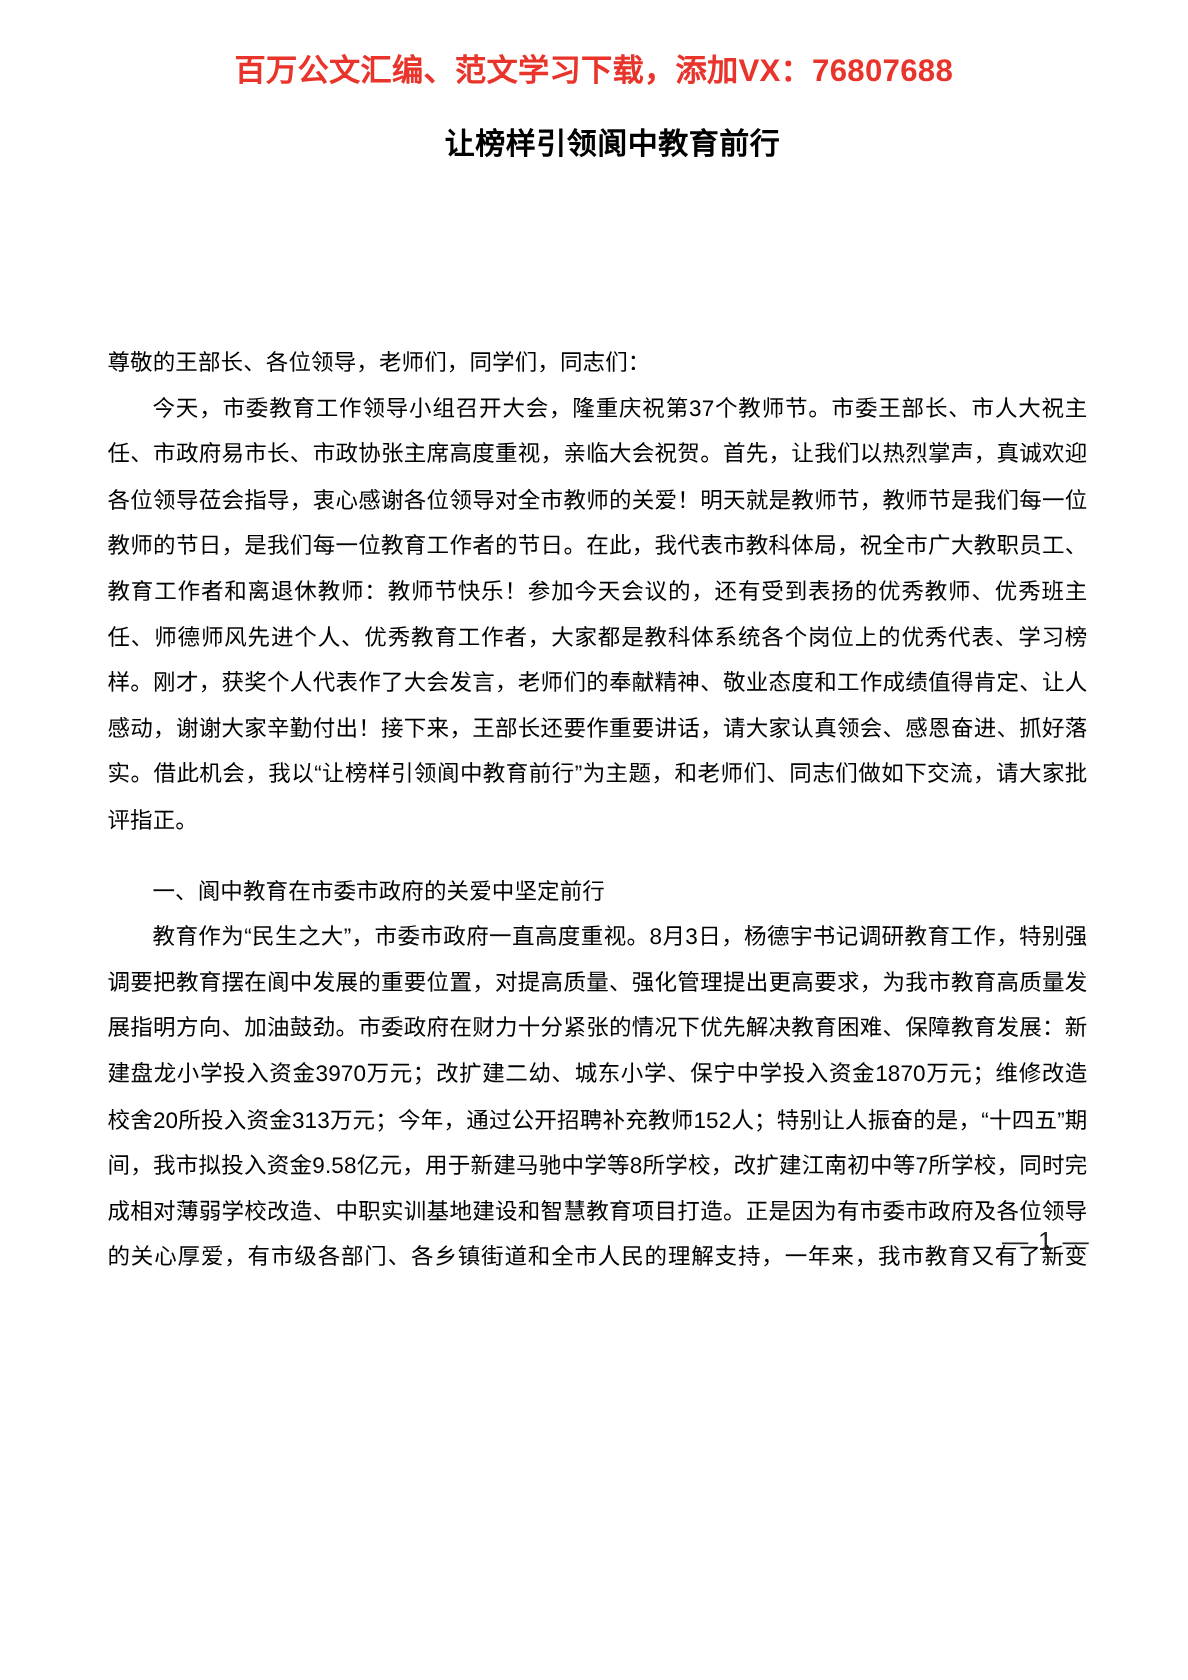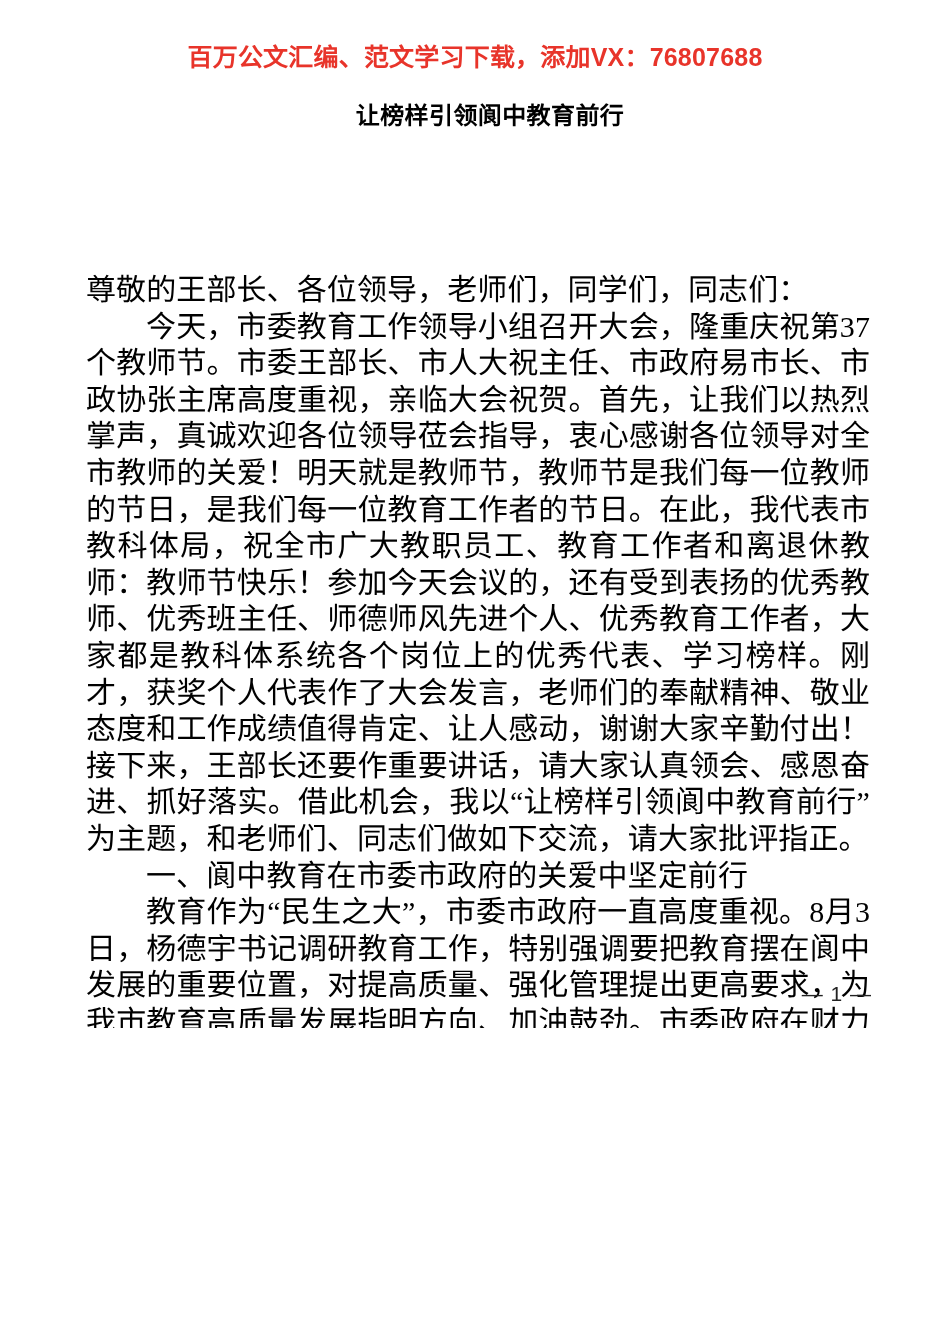--- a/index.html
+++ b/index.html
@@ -54,36 +54,36 @@
 
   
   .body-block {
     position: absolute;
     top: 272px;
     left: 86px;
     width: 784px;
   }
   .para {
     margin: 0;
-    font-size: 30px;
+    font-size: 18px;
     line-height: 36.6px;
     letter-spacing: 0.1px;
     text-align: justify;
     text-justify: inter-character;
     text-align-last: left;
-    font-family: Liberation Serif, serif;
   }
   .para.indent {
     text-indent: 2em;
   }
   .para.salutation {
     text-indent: 0;
   }
   .para.heading {
     text-indent: 2em;
+    margin-top: 20px;
   }
 
   
   .footer {
     position: absolute;
     bottom: 22px;
     left: 0;
     width: 950px;
     text-align: right;
     padding-right: 78px;

